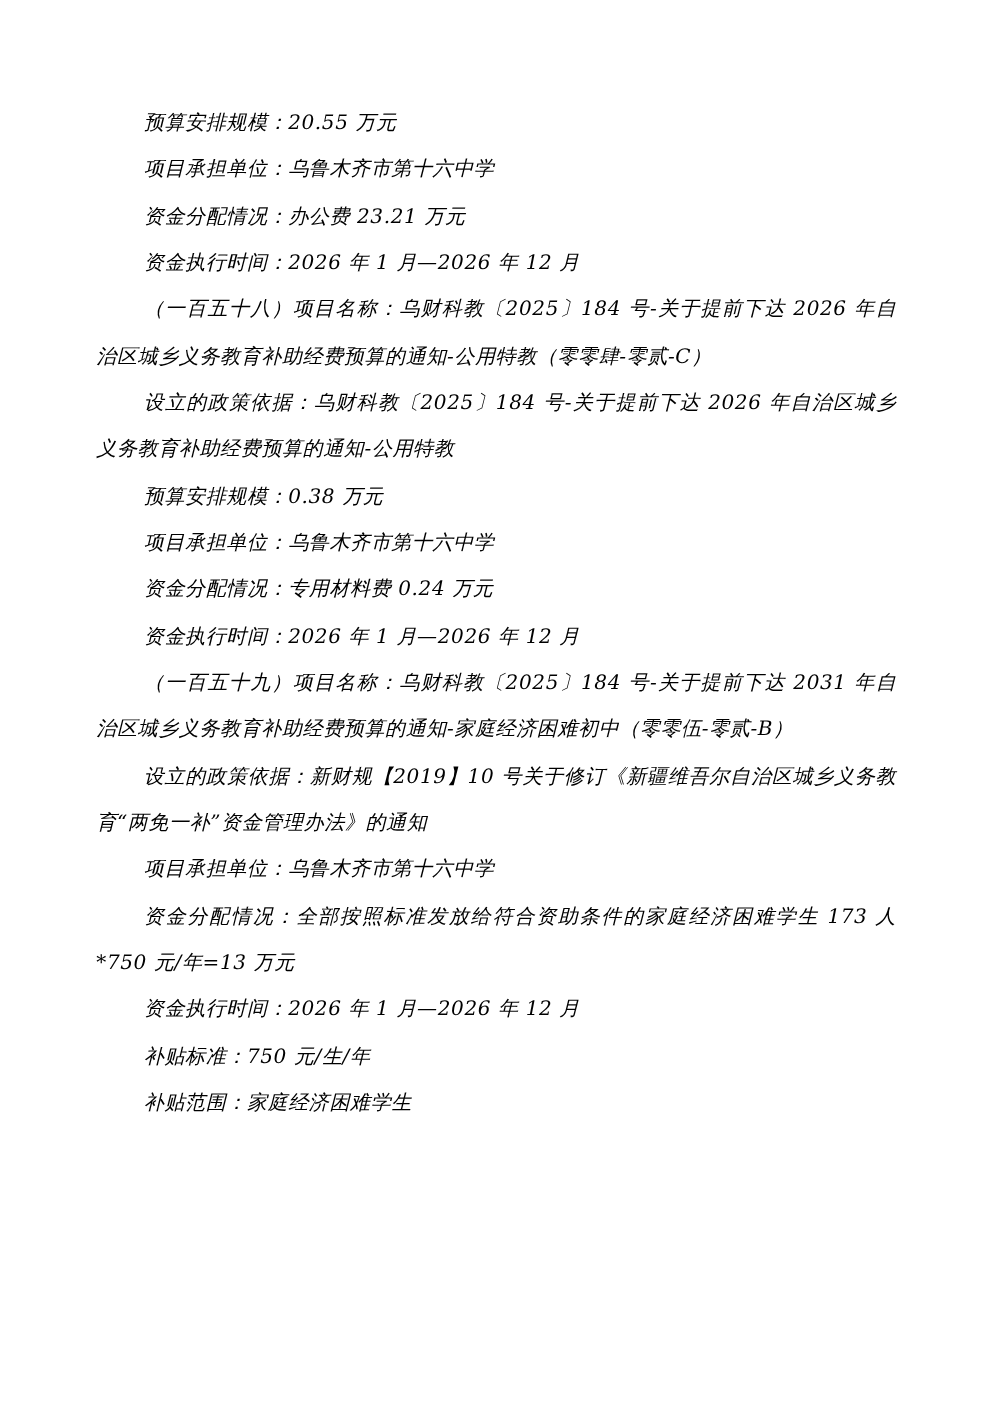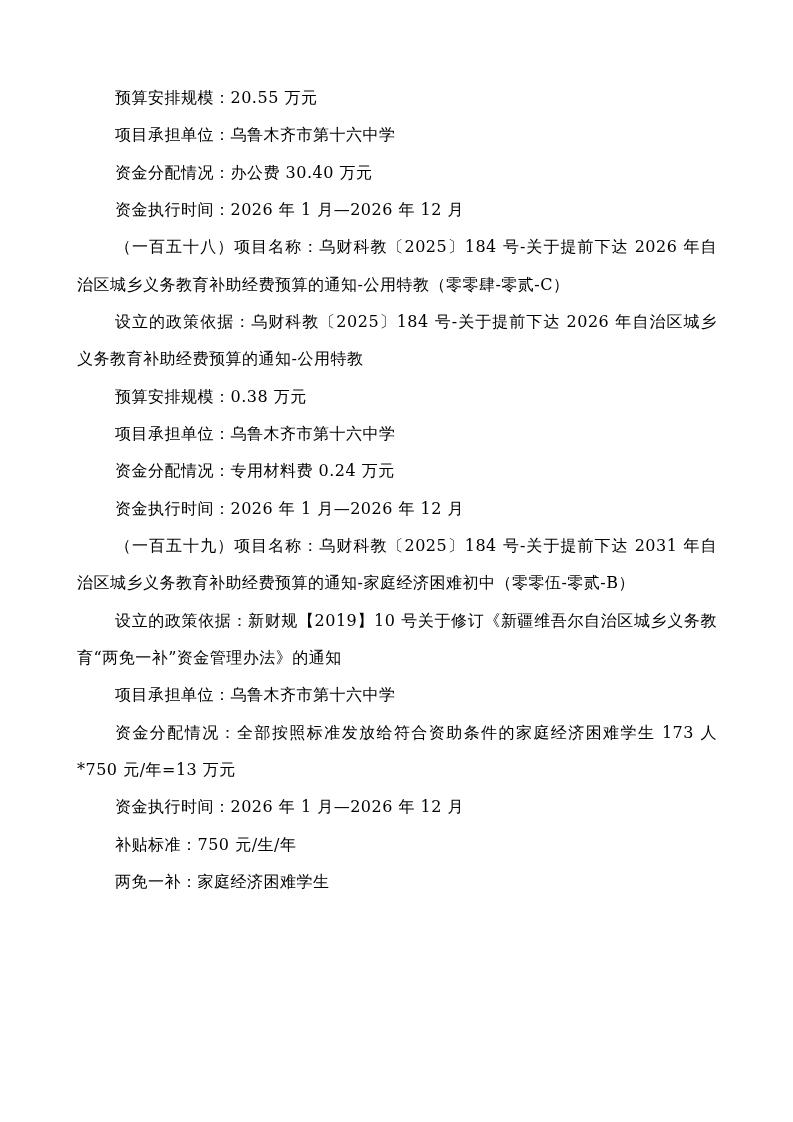--- a/index.html
+++ b/index.html
@@ -9,20 +9,21 @@
     height: 1122px;
     background: #ffffff;
     position: relative;
     overflow: hidden;
     font-family: "DejaVu Serif", "Liberation Serif", serif;
   }
   .page {
     position: absolute;
     inset: 0;
     background: #ffffff;
+    font-style: italic;
   }
   .content {
     position: absolute;
     left: 77px;
     right: 76px;
     top: 79px;
   }
   .content p {
     margin: 0;
     padding: 0;
@@ -43,29 +44,29 @@
     color: #000000;
   }
 </style>
 </head>
 <body>
 
 <div class="page">
   <div class="content">
     <p>预算安排规模：20.55 万元</p>
     <p>项目承担单位：乌鲁木齐市第十六中学</p>
-    <p>资金分配情况：办公费 30.40 万元</p>
+    <p>资金分配情况：办公费 23.21 万元</p>
     <p>资金执行时间：2026 年 1 月—2026 年 12 月</p>
     <p>（一百五十八）项目名称：乌财科教〔2025〕184 号-关于提前下达 2026 年自治区城乡义务教育补助经费预算的通知-公用特教（零零肆-零贰-C）</p>
     <p>设立的政策依据：乌财科教〔2025〕184 号-关于提前下达 2026 年自治区城乡义务教育补助经费预算的通知-公用特教</p>
     <p>预算安排规模：0.38 万元</p>
     <p>项目承担单位：乌鲁木齐市第十六中学</p>
     <p>资金分配情况：专用材料费 0.24 万元</p>
     <p>资金执行时间：2026 年 1 月—2026 年 12 月</p>
     <p>（一百五十九）项目名称：乌财科教〔2025〕184 号-关于提前下达 2031 年自治区城乡义务教育补助经费预算的通知-家庭经济困难初中（零零伍-零贰-B）</p>
     <p>设立的政策依据：新财规【2019】10 号关于修订《新疆维吾尔自治区城乡义务教育“两免一补”资金管理办法》的通知</p>
     <p>项目承担单位：乌鲁木齐市第十六中学</p>
     <p>资金分配情况：全部按照标准发放给符合资助条件的家庭经济困难学生 173 人*750 元/年=13 万元</p>
     <p>资金执行时间：2026 年 1 月—2026 年 12 月</p>
     <p>补贴标准：750 元/生/年</p>
-    <p>两免一补：家庭经济困难学生</p>
+    <p>补贴范围：家庭经济困难学生</p>
   </div>
 </div>
 
 </body></html>

